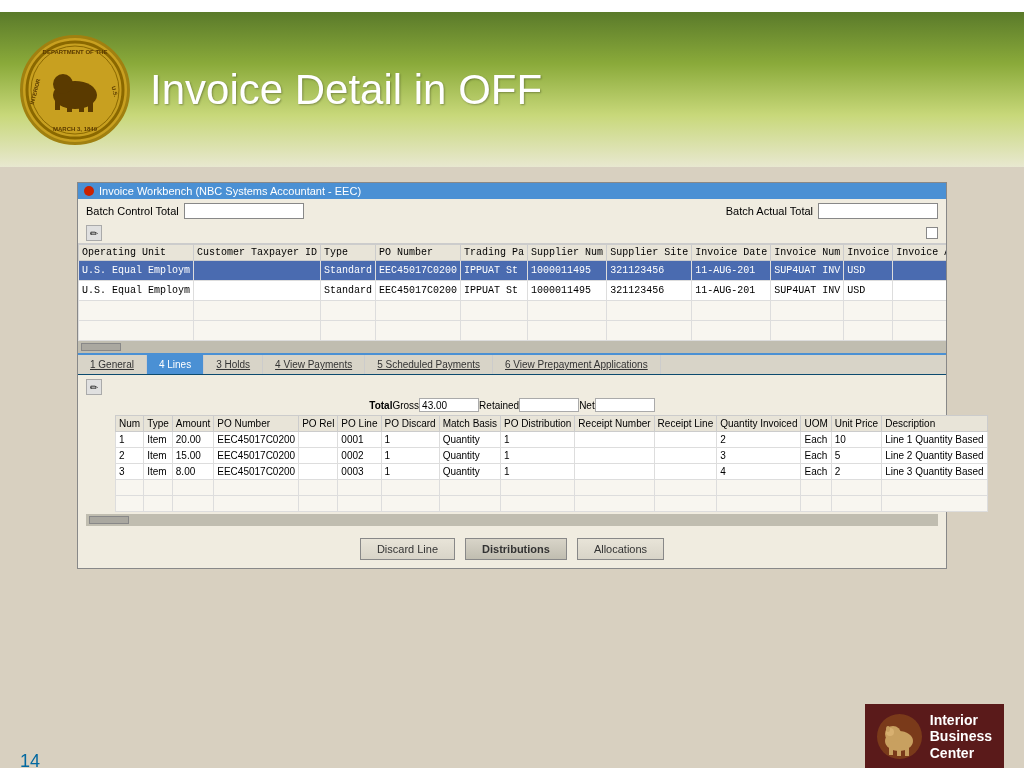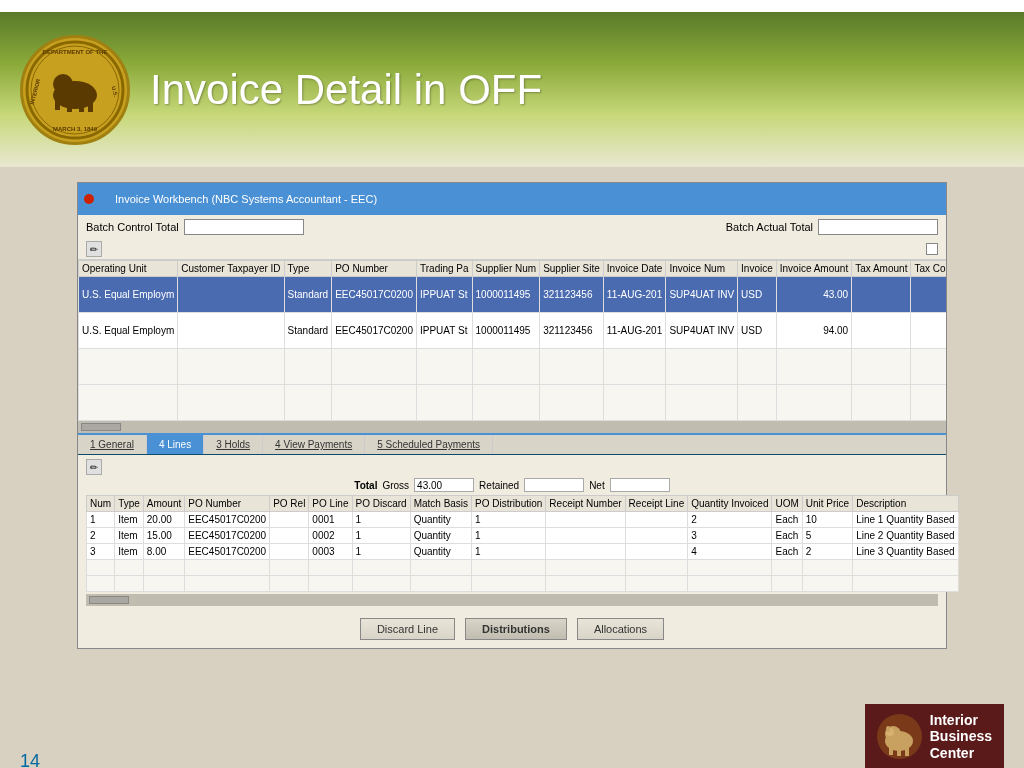--- a/index.html
+++ b/index.html
@@ -62,24 +62,23 @@
       border: 1px solid #888;
       margin: 0 auto;
       width: 870px;
       position: relative;
     }
 
     .window-titlebar {
       background: #4a90d4;
       color: white;
       font-size: 11px;
-      padding: 10px 6px;
-      display: flex;
-      align-items: center;
-      gap: 16px;
+      padding: 2px 6px;
+      display: flex;
+      align-items: center;
     }
 
     .window-title-red-dot {
       width: 10px;
       height: 10px;
       background: #cc2200;
       border-radius: 50%;
       margin-right: 5px;
       flex-shrink: 0;
     }
@@ -110,41 +109,42 @@
       align-items: center;
       justify-content: center;
       font-size: 10px;
     }
 
     
     .invoice-table-container {
       overflow-x: hidden;
       background: #22c55e;
       border-top: 1px solid #ccc;
+      font-family: Liberation Mono, monospace;
     }
 
     .invoice-table {
       width: 100%;
       border-collapse: collapse;
       font-size: 10px;
     }
 
     .invoice-table th {
       background: #e8e4d8;
       border: 1px solid #ccc;
       padding: 2px 3px;
       text-align: left;
       font-weight: normal;
       white-space: nowrap;
       font-size: 10px;
     }
 
     .invoice-table td {
       border: 1px solid #ddd;
-      padding: 12px 3px;
+      padding: 4px 3px;
       font-size: 10px;
       white-space: nowrap;
       background: white;
       height: 16px;
     }
 
     .invoice-table tr.selected td {
       background: #4a6bb0;
       color: white;
     }
@@ -198,40 +198,40 @@
       background: #f0ece0;
       padding: 4px 8px;
     }
 
     .totals-row {
       display: flex;
       align-items: center;
       font-size: 10px;
       margin-bottom: 3px;
       justify-content: center;
-      gap: 5px;
     }
 
     .totals-label {
       font-weight: bold;
     }
 
     .totals-input {
       height: 14px;
       border: 1px solid #aaa;
       background: white;
       width: 60px;
       font-size: 10px;
       padding: 0 2px;
     }
 
     .lines-table {
       width: 100%;
       border-collapse: collapse;
       font-size: 10px;
+      margin-left: 29px;
     }
 
     .lines-table th {
       background: #e8e4d8;
       border: 1px solid #ccc;
       padding: 2px 3px;
       text-align: left;
       font-weight: normal;
       white-space: nowrap;
       font-size: 10px;
@@ -451,20 +451,21 @@
     <div class="scrollbar-area">
       <div class="scrollbar-thumb"></div>
     </div>
 
     <div class="tabs-row">
       <div class="tab">1 General</div>
       <div class="tab active">4 Lines</div>
       <div class="tab">3 Holds</div>
       <div class="tab">4 View Payments</div>
       <div class="tab">5 Scheduled Payments</div>
+      <div class="tab">6 View Prepayment Applications</div>
     </div>
 
     <div class="lines-section">
 
       <div style="display:flex; margin-bottom:3px;">
         <div class="icon-pencil">✏</div>
       </div>
 
       <div class="totals-row">
         <span class="totals-label">Total</span>

